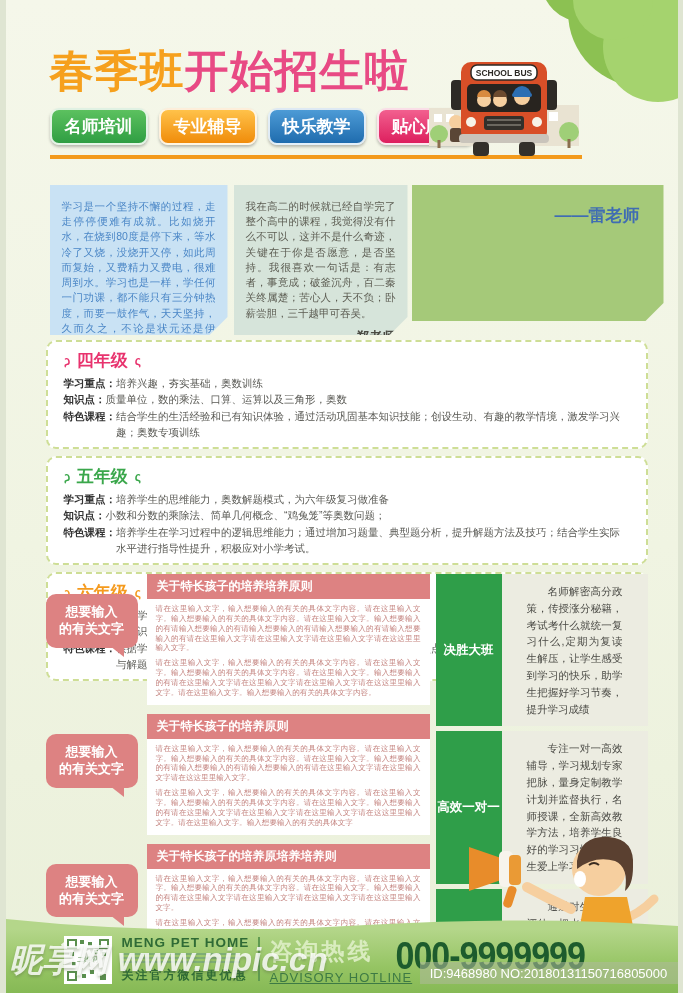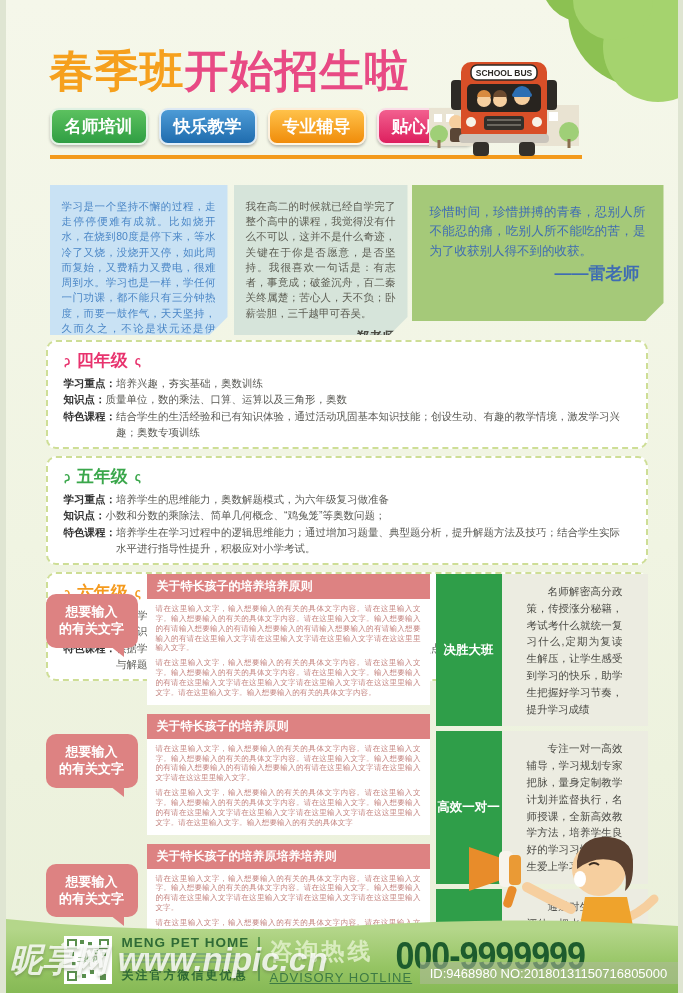--- a/index.html
+++ b/index.html
@@ -99,22 +99,22 @@
     <circle cx="150" cy="55" r="55" fill="#a5d36e"></circle>
     <circle cx="105" cy="8" r="40" fill="#a5d36e"></circle>
   </svg>
 
   <div class="main-title">
     <span class="t-orange">春季班</span><span class="t-pink">开始招生啦</span>
   </div>
 
   <div class="badges">
     <div class="badge badge-0">名师培训</div>
+    <div class="badge badge-1">专业辅导</div>
     <div class="badge badge-2">快乐教学</div>
-    <div class="badge badge-1">专业辅导</div>
     <div class="badge badge-3">贴心服务</div>
   </div>
 
   <div class="divider"></div>
 
   <svg class="bus" width="150" height="110" viewBox="0 0 150 110">
     <rect x="0" y="58" width="46" height="38" fill="#e9e3d2"></rect>
     <rect x="5" y="64" width="8" height="8" fill="#fff"></rect>
     <rect x="17" y="64" width="8" height="8" fill="#fff"></rect>
     <rect x="100" y="55" width="50" height="41" fill="#e9e3d2"></rect>
@@ -151,21 +151,20 @@
 
   <div class="q-box q1">
     <p>学习是一个坚持不懈的过程，走走停停便难有成就。比如烧开水，在烧到80度是停下来，等水冷了又烧，没烧开又停，如此周而复始，又费精力又费电，很难周到水。学习也是一样，学任何一门功课，都不能只有三分钟热度，而要一鼓作气，天天坚持，久而久之，不论是状元还是伊人，都会向你招手。加油同学们!</p>
     <div class="q-author">——潘老师</div>
   </div>
   <div class="q-box q2">
     <p>我在高二的时候就已经自学完了整个高中的课程，我觉得没有什么不可以，这并不是什么奇迹，关键在于你是否愿意，是否坚持。我很喜欢一句话是：有志者，事竟成；破釜沉舟，百二秦关终属楚；苦心人，天不负；卧薪尝胆，三千越甲可吞吴。</p>
     <div class="q-author">——郑老师</div>
   </div>
   <div class="q-box q3">
-    <p>珍惜时间，珍惜拼搏的青春，忍别人所不能忍的痛，吃别人所不能吃的苦，是为了收获别人得不到的收获。</p>
     <div class="q-author">——雷老师</div>
   </div>
 
   <div class="grades">
     <div class="grade-box g-0">
       <div class="grade-title">
         <span class="orn orn-l">ς</span>
         <span>四年级</span>
         <span class="orn">ς</span>
       </div>

